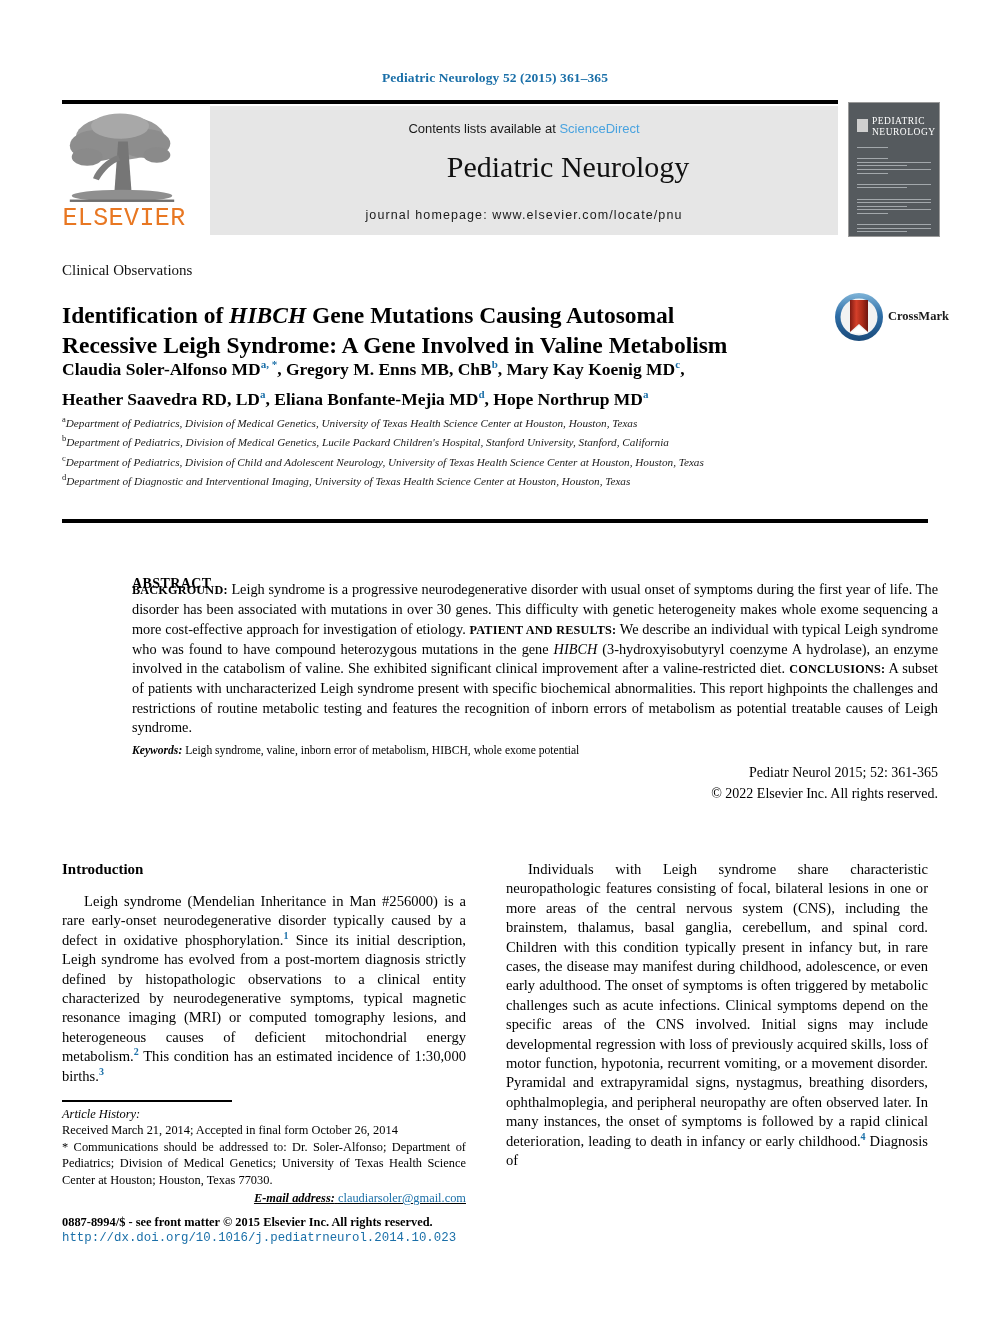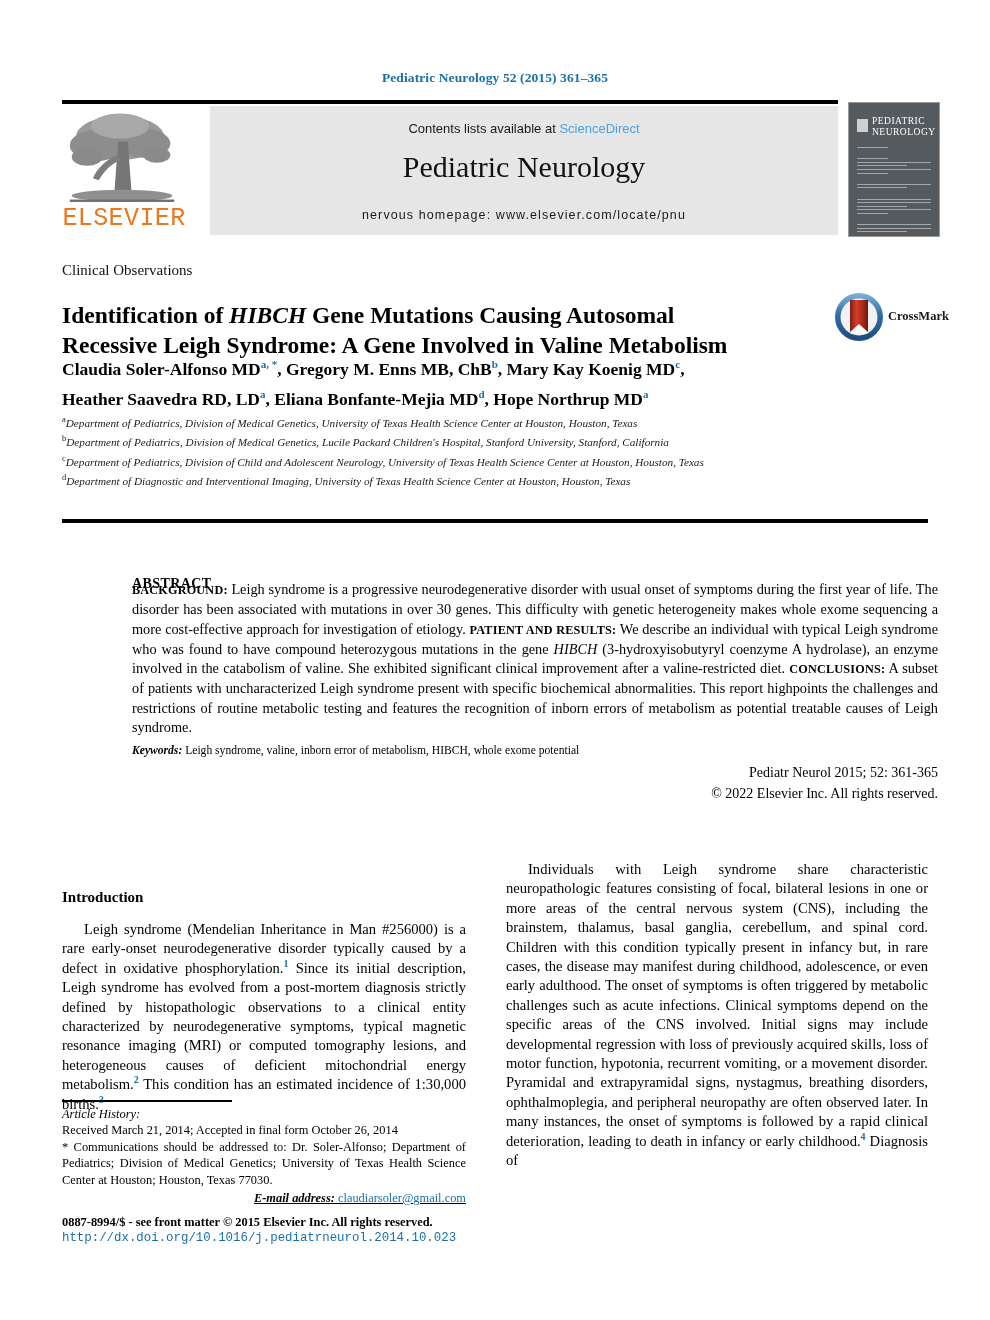--- a/index.html
+++ b/index.html
@@ -91,20 +91,21 @@
     color: #4aa3df;
   }
   .banner-title {
     position: absolute;
     left: 0; top: 44px;
     width: 100%;
     text-align: center;
     font-family: "Liberation Serif", serif;
     font-size: 30px;
     color: #111;
+    padding-left: 44px;
   }
   .banner-homepage {
     position: absolute;
     left: 0; top: 102px;
     width: 100%;
     text-align: center;
     font-family: "Liberation Sans", sans-serif;
     font-size: 12.5px;
     letter-spacing: 1.1px;
     color: #1a1a1a;
@@ -258,21 +259,21 @@
 
   
   .col {
     position: absolute;
     font-family: "Liberation Serif", serif;
     font-size: 14.6px;
     line-height: 19.4px;
     text-align: justify;
     color: #000;
   }
-  .col-left  { left: 62px;  top: 860px; width: 404px; margin-top: 28px; }
+  .col-left  { left: 62px;  top: 860px; width: 404px; }
   .col-right { left: 506px; top: 860px; width: 422px; }
   .col h2 {
     margin: 0 0 14px 0;
     font-size: 15px;
     font-weight: bold;
     line-height: 18px;
   }
   .col p { margin: 0; text-indent: 22px; }
   .col sup, .ref {
     font-size: 10px;
@@ -350,21 +351,21 @@
         </g>
       </svg>
       <div class="elsevier-word">ELSEVIER</div>
     </div>
 
     <div class="banner">
       <div class="banner-contents">
         <span>Contents lists available at </span><span class="sd">ScienceDirect</span>
       </div>
       <div class="banner-title">Pediatric Neurology</div>
-      <div class="banner-homepage">nervous homepage: www.elsevier.com/locate/pnu</div>
+      <div class="banner-homepage">journal homepage: www.elsevier.com/locate/pnu</div>
     </div>
 
     <div class="cover-thumb">
       <div class="cover-badge"></div>
       <div class="cover-title">
         <span>PEDIATRIC</span><br>
         <span>NEUROLOGY</span>
       </div>
       <div class="cover-lines">
         <div class="cl short"></div>

